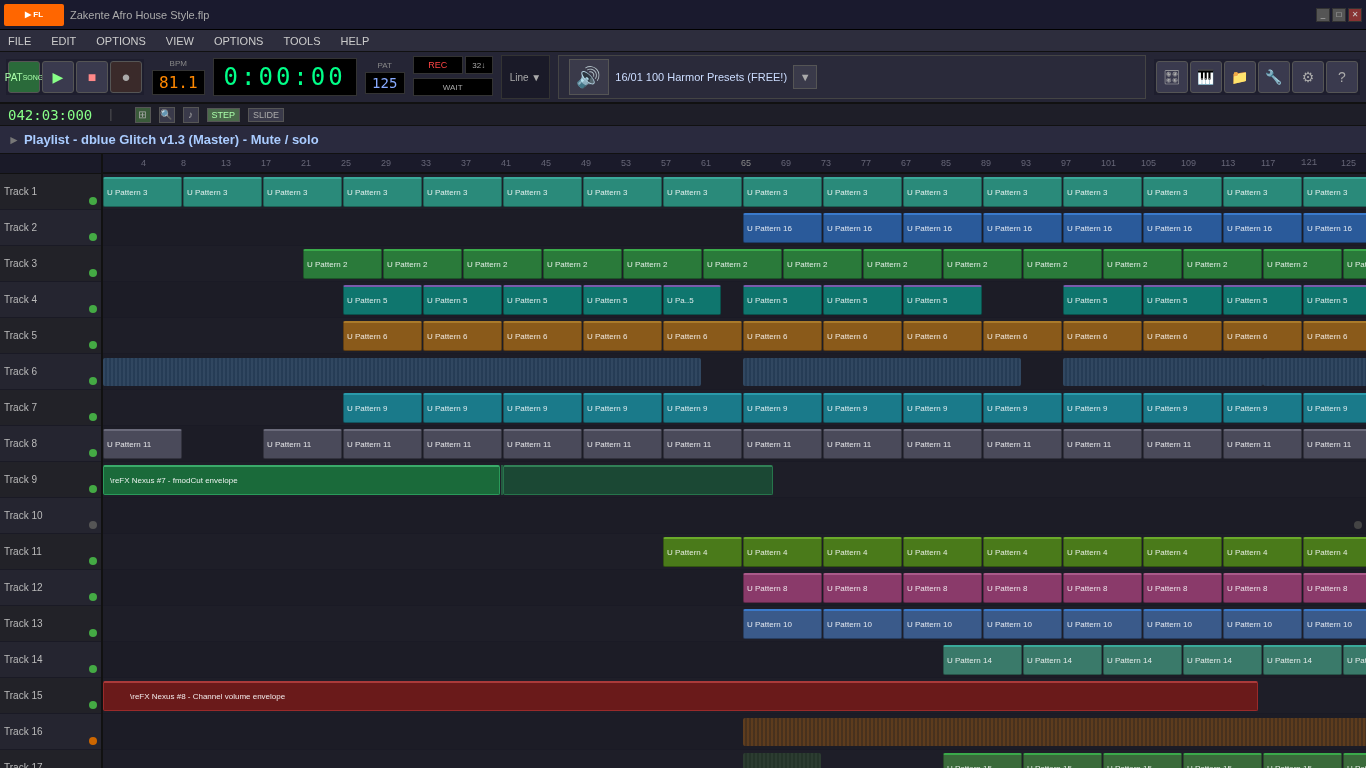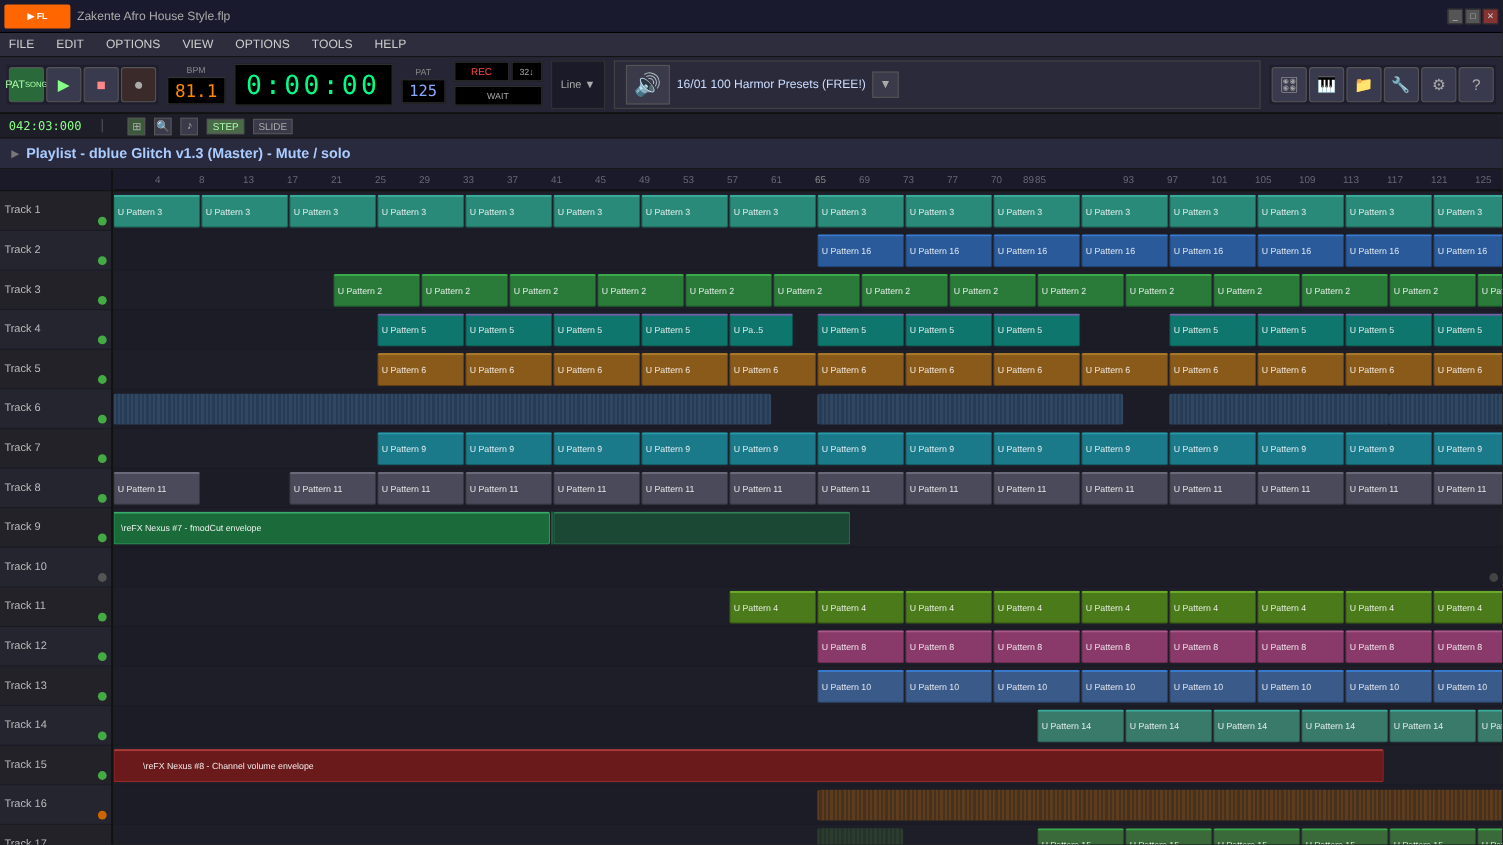--- a/index.html
+++ b/index.html
@@ -375,21 +375,21 @@
     <div class="tool-icon">🎛</div>
     <div class="tool-icon">🎹</div>
     <div class="tool-icon">📁</div>
     <div class="tool-icon">🔧</div>
     <div class="tool-icon">⚙</div>
     <div class="tool-icon">?</div>
   </div>
 </div>
 
 <div style="background:#1e1e28; height:22px; display:flex; align-items:center; padding:0 8px; border-bottom:1px solid #111; gap:16px;">
-  <span style="color:#88ff88; font-family:monospace; font-size:11px;">042:03:000</span>
+  <span style="color:#88ff88; font-family:monospace; font-size:14px;">042:03:000</span>
   <span style="color:#666; font-size:10px;">│</span>
   <div class="playlist-toolbar" style="background:transparent; height:auto; border:none; gap:8px; flex:1;">
     <div style="width:16px; height:16px; background:#3a5a3a; border:1px solid #555; cursor:pointer; display:flex; align-items:center; justify-content:center; font-size:10px; color:#aaa;">⊞</div>
     <div style="width:16px; height:16px; background:#3a3a4a; border:1px solid #555; cursor:pointer; display:flex; align-items:center; justify-content:center; font-size:10px; color:#aaa;">🔍</div>
     <div style="width:16px; height:16px; background:#3a3a4a; border:1px solid #555; cursor:pointer; display:flex; align-items:center; justify-content:center; font-size:10px; color:#aaa;">♪</div>
     <span class="toolbar-mini-btn active" style="background:#4a6a4a; color:#aaffaa; border:1px solid #555; padding:1px 4px; font-size:9px; cursor:pointer;">STEP</span>
     <span class="toolbar-mini-btn" style="background:#3a3a4a; color:#aaa; border:1px solid #555; padding:1px 4px; font-size:9px; cursor:pointer;">SLIDE</span>
   </div>
 </div>
 
@@ -493,31 +493,31 @@
           <span style="position:absolute; left:398px; font-size:9px; color:#667;">41</span>
           <span style="position:absolute; left:438px; font-size:9px; color:#667;">45</span>
           <span style="position:absolute; left:478px; font-size:9px; color:#667;">49</span>
           <span style="position:absolute; left:518px; font-size:9px; color:#667;">53</span>
           <span style="position:absolute; left:558px; font-size:9px; color:#667;">57</span>
           <span style="position:absolute; left:598px; font-size:9px; color:#667;">61</span>
           <span style="position:absolute; left:638px; font-size:9px; color:#888;">65</span>
           <span style="position:absolute; left:678px; font-size:9px; color:#667;">69</span>
           <span style="position:absolute; left:718px; font-size:9px; color:#667;">73</span>
           <span style="position:absolute; left:758px; font-size:9px; color:#667;">77</span>
-          <span style="position:absolute; left:798px; font-size:9px; color:#667;">70</span>
+          <span style="position:absolute; left:798px; font-size:9px; color:#667;">67</span>
           <span style="position:absolute; left:838px; font-size:9px; color:#667;">85</span>
-          <span style="position:absolute; left:827px; font-size:9px; color:#667;">89</span>
+          <span style="position:absolute; left:878px; font-size:9px; color:#667;">89</span>
           <span style="position:absolute; left:918px; font-size:9px; color:#667;">93</span>
           <span style="position:absolute; left:958px; font-size:9px; color:#667;">97</span>
           <span style="position:absolute; left:998px; font-size:9px; color:#667;">101</span>
           <span style="position:absolute; left:1038px; font-size:9px; color:#667;">105</span>
           <span style="position:absolute; left:1078px; font-size:9px; color:#667;">109</span>
           <span style="position:absolute; left:1118px; font-size:9px; color:#667;">113</span>
           <span style="position:absolute; left:1158px; font-size:9px; color:#667;">117</span>
-          <span style="position:absolute; left:1198px; font-size:9px; color:#667;">121</span>
+          <span style="position:absolute; left:1198px; font-size:9px; color:#667;font-family:Liberation Mono, monospace;">121</span>
           <span style="position:absolute; left:1238px; font-size:9px; color:#667;">125</span>
 
         </div>
       </div>
 
       <div style="position:relative; overflow:hidden;">
 
         <div class="track-lane">
 
           <div class="pattern-block pattern-teal" style="left:0px; width:79px;">U Pattern 3</div>

